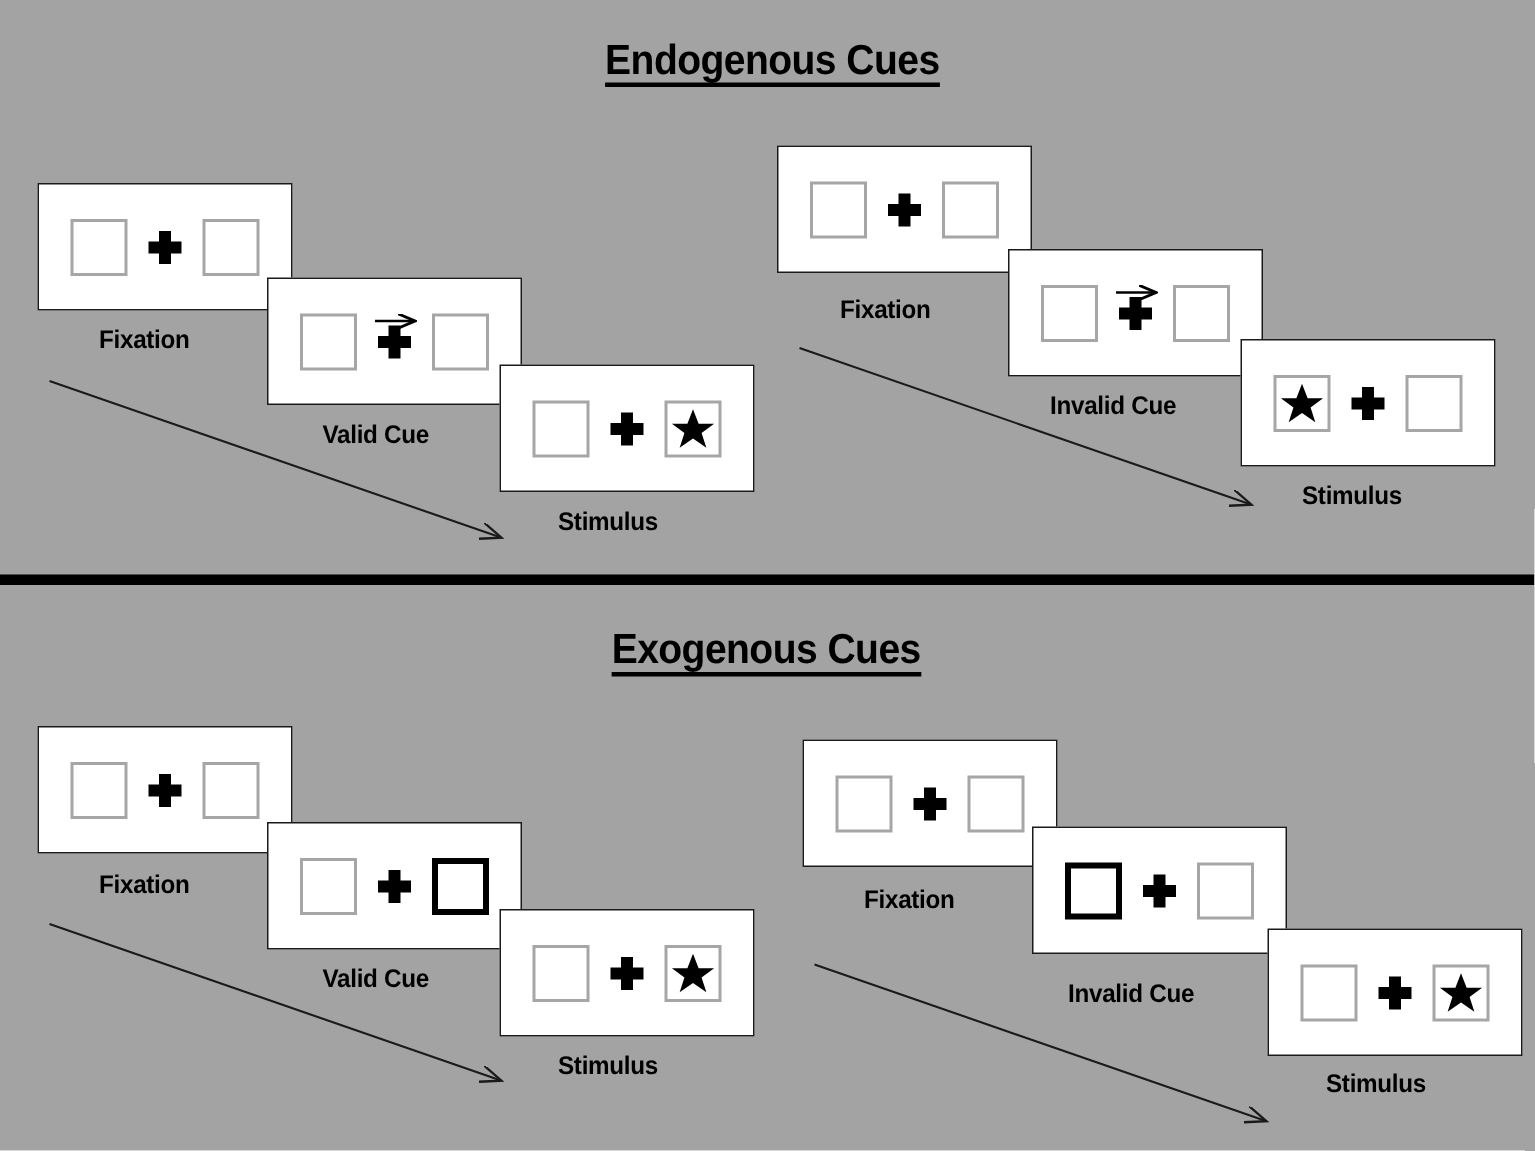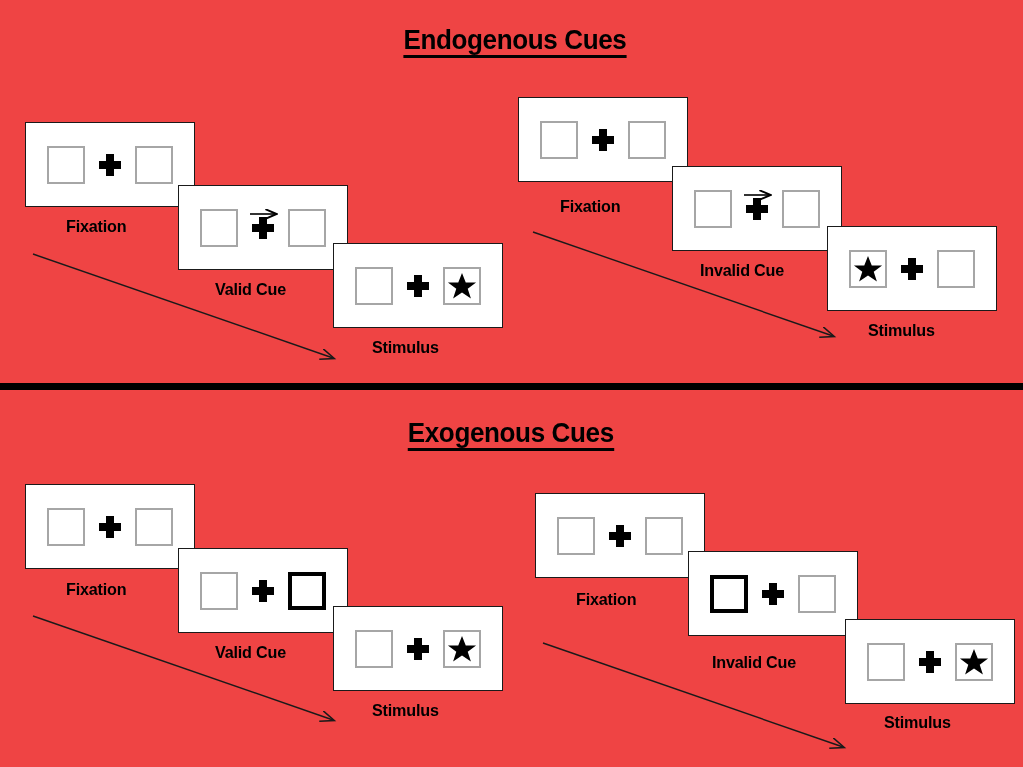--- a/index.html
+++ b/index.html
@@ -8,21 +8,21 @@
     background: #ffffff;
   }
   body {
     font-family: "Liberation Sans", sans-serif;
     color: #000000;
   }
   #figure {
     position: relative;
     width: 1023px;
     height: 767px;
-    background: #ef4444;
+    background: #a3a3a3;
     overflow: hidden;
   }
 
   
   .section-title {
     position: absolute;
     font-weight: bold;
     font-size: 28px;
     letter-spacing: -0.4px;
     color: #000000;

